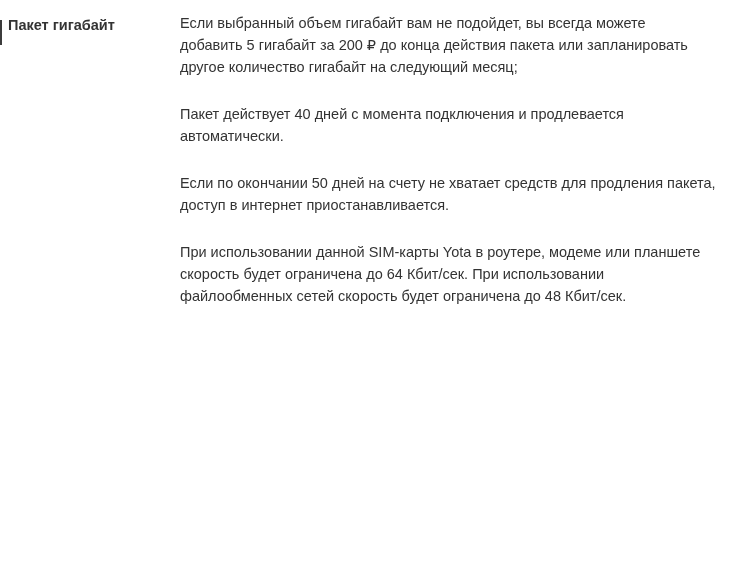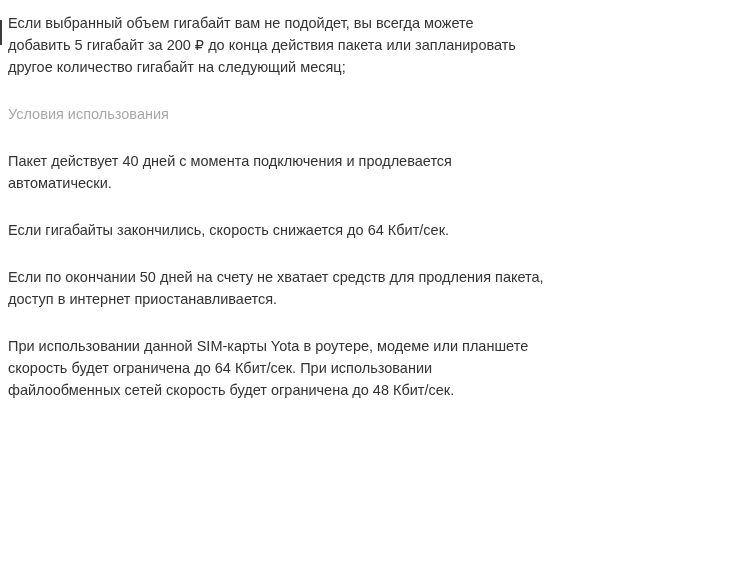--- a/index.html
+++ b/index.html
@@ -50,27 +50,26 @@
   .para.muted{
     color:var(--muted);
   }
 </style>
 </head>
 <body>
 
 <span class="left-tick"></span>
 
 <div class="row">
+  <div class="label-col">Пакет гигабайт</div>
   <div class="content-col">
       <p class="para">Если выбранный объем гигабайт вам не подойдет, вы всегда можете
 добавить 5 гигабайт за 200 ₽ до конца действия пакета или запланировать
 другое количество гигабайт на следующий месяц;</p>
-      <p class="para muted">Условия использования</p>
       <p class="para">Пакет действует 40 дней с момента подключения и продлевается
 автоматически.</p>
-      <p class="para">Если гигабайты закончились, скорость снижается до 64 Кбит/сек.</p>
       <p class="para">Если по окончании 50 дней на счету не хватает средств для продления пакета,
 доступ в интернет приостанавливается.</p>
       <p class="para">При использовании данной SIM-карты Yota в роутере, модеме или планшете
 скорость будет ограничена до 64 Кбит/сек. При использовании
 файлообменных сетей скорость будет ограничена до 48 Кбит/сек.</p>
     </div>
 </div>
 
 </body></html>

